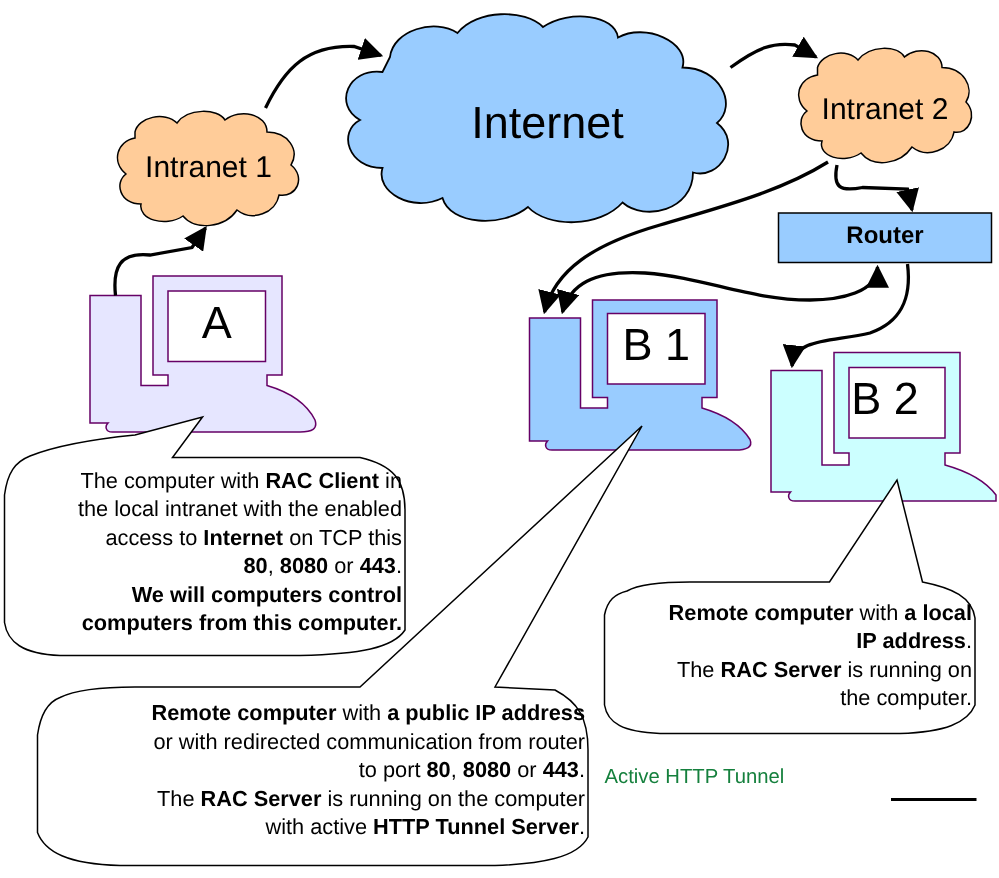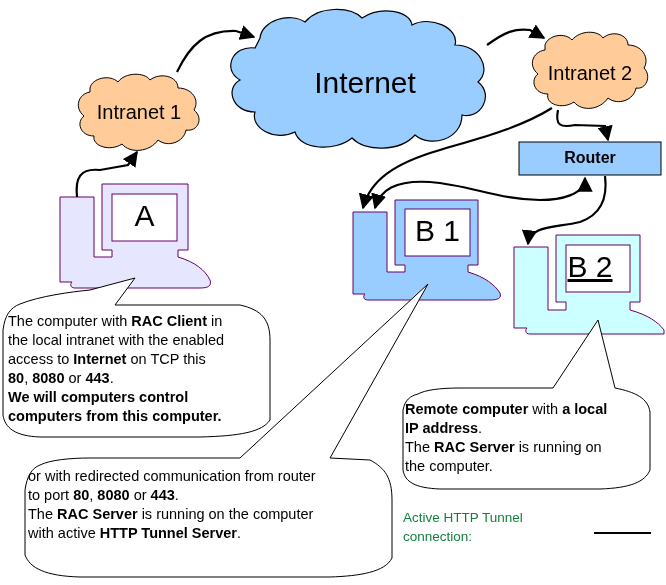--- a/index.html
+++ b/index.html
@@ -4,21 +4,21 @@
 <style>
   html, body { margin: 0; padding: 0; background: #ffffff; }
   body { width: 666px; height: 585px; position: relative; overflow: hidden;
          font-family: "Liberation Sans", sans-serif; }
   svg { position: absolute; left: 0; top: 0; }
   .lbl { position: absolute; color: #000; white-space: nowrap; text-align: center; }
   .cloud-label { font-size: 20px; }
   .internet-label { font-size: 30px; }
   .pc-label { position: absolute; font-size: 30px; text-align: center; color: #000; }
   .router-label { position: absolute; font-size: 16px; font-weight: bold; text-align: center; color: #000; }
-  .callout-text { position: absolute; font-size: 14.5px; line-height: 19px; text-align: left; color: #000; }
+  .callout-text { position: absolute; font-size: 14.5px; line-height: 19px; text-align: right; color: #000; }
   .callout-text b { font-weight: bold; }
   .legend-text { position: absolute; font-size: 13.5px; font-weight: normal; line-height: 19px; color: #15803d; }
 </style>
 </head>
 <body>
 
 <svg width="666" height="585" viewBox="0 0 666 585">
   <defs>
     <marker id="ah" viewBox="0 0 10 10" refX="9" refY="5" markerWidth="7" markerHeight="7" orient="auto-start-reverse">
       <path d="M0,0 L10,5 L0,10 z" fill="#000"></path>
@@ -66,39 +66,39 @@
 </svg>
 
 <div class="lbl cloud-label" style="left:86px;top:101px;width:106px;">Intranet 1</div>
 <div class="lbl internet-label" style="left:290px;top:66px;width:150px;">Internet</div>
 <div class="lbl cloud-label" style="left:534px;top:62px;width:112px;">Intranet 2</div>
 
 <div class="router-label" style="left:519px;top:149px;width:142px;text-align:center;">Router</div>
 
 <div class="pc-label" style="left:112px;top:199px;width:65px;">A</div>
 <div class="pc-label" style="left:405px;top:214px;width:65px;">B 1</div>
-<div class="pc-label" style="left:566px;top:250px;width:48px;text-decoration:underline;">B 2</div>
+<div class="pc-label" style="left:566px;top:250px;width:48px;">B 2</div>
 
 <div class="callout-text" style="left:8px;top:312px;width:260px;">
     <div><span>The computer with </span><b>RAC Client</b><span> in</span></div>
     <div><span>the local intranet with the enabled</span></div>
     <div><span>access to </span><b>Internet</b><span> on TCP this</span></div>
     <div><b>80</b><span>, </span><b>8080</b><span> or </span><b>443</b><span>.</span></div>
     <div><b>We will computers control</b></div>
     <div><b>computers from this computer.</b></div>
   </div>
 <div class="callout-text" style="left:28px;top:467px;width:362px;">
+    <div><b>Remote computer</b><span> with </span><b>a public IP address</b></div>
     <div><span>or with redirected communication from router</span></div>
     <div><span>to port </span><b>80</b><span>, </span><b>8080</b><span> or </span><b>443</b><span>.</span></div>
     <div><span>The </span><b>RAC Server</b><span> is running on the computer</span></div>
     <div><span>with active </span><b>HTTP Tunnel Server</b><span>.</span></div>
   </div>
 <div class="callout-text" style="left:405px;top:400px;width:243px;">
     <div><b>Remote computer</b><span> with </span><b>a local</b></div>
     <div><b>IP address</b><span>.</span></div>
     <div><span>The </span><b>RAC Server</b><span> is running on</span></div>
     <div><span>the computer.</span></div>
   </div>
 
 <div class="legend-text" style="left:403px;top:508px;">
   <div>Active HTTP Tunnel</div>
-  <div>connection:</div>
 </div>
 
 </body></html>

